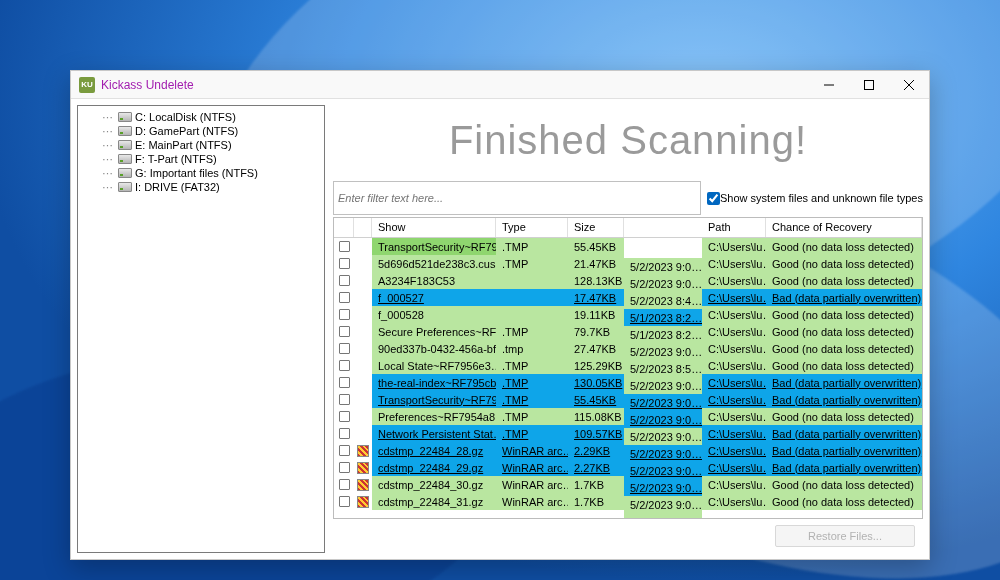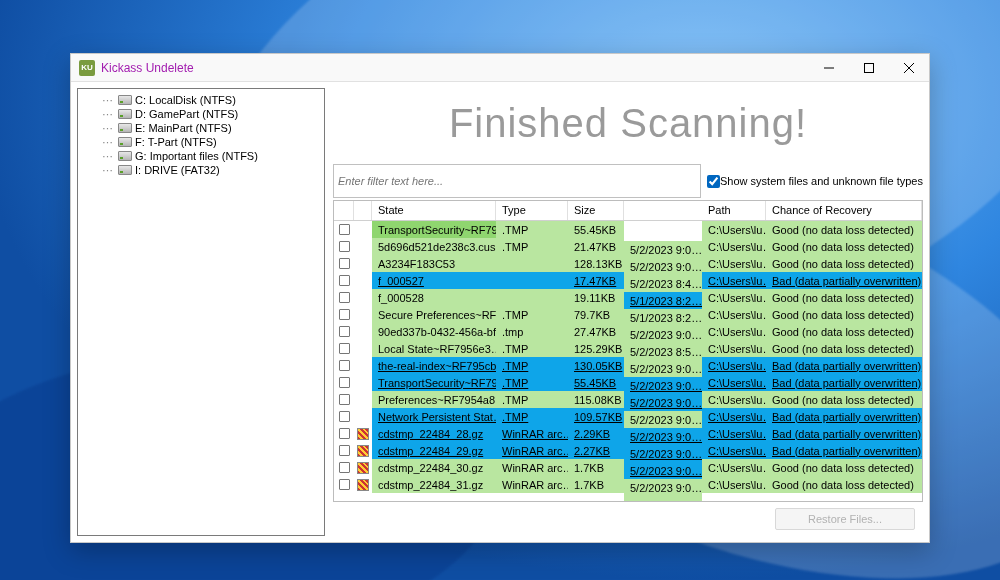--- a/index.html
+++ b/index.html
@@ -13,21 +13,21 @@
     position: relative;
     overflow: hidden;
   }
   
   .bg-shape { position: absolute; border-radius: 50%; background: rgba(255,255,255,0.18); filter: blur(1px); }
   .s1{ width:900px;height:500px; top:-150px; left:200px; transform:rotate(-15deg);}
   .s2{ width:700px;height:350px; top:200px; left:400px; transform:rotate(20deg);}
   .s3{ width:600px;height:300px; top:350px; left:-100px; transform:rotate(-5deg); background:rgba(0,40,120,0.25);}
   .window {
     position: absolute;
-    top: 53px; left: 70px;
+    top: 70px; left: 70px;
     width: 860px; height: 490px;
     background: #fff;
     border: 1px solid #c8c8c8;
     display: flex; flex-direction: column;
     box-shadow: 0 8px 25px rgba(0,0,0,0.25);
   }
   .titlebar {
     height: 28px;
     display: flex; align-items: center;
     background: #f9f9f9;
@@ -189,21 +189,21 @@
         <input class="filter-input" placeholder="Enter filter text here..." style="">
         <label class="chk-wrap">
           <input type="checkbox" id="sys-chk" checked="" style="">
           <span>Show system files and unknown file types</span>
         </label>
       </div>
       <div class="table-wrap">
         <div class="thead">
           <div class="th c-chk"></div>
           <div class="th c-ico"></div>
-          <div class="th c-name">State</div>
+          <div class="th c-name">Show</div>
           <div class="th c-type">Type</div>
           <div class="th c-size">Size</div>
           <div class="th c-mod">Last Modified</div>
           <div class="th c-path">Path</div>
           <div class="th c-rec">Chance of Recovery</div>
         </div>
         <div class="tbody" id="tbody">
             <div class="row">
               <div class="cell c-chk">
                 <span class="chkbox"></span>

